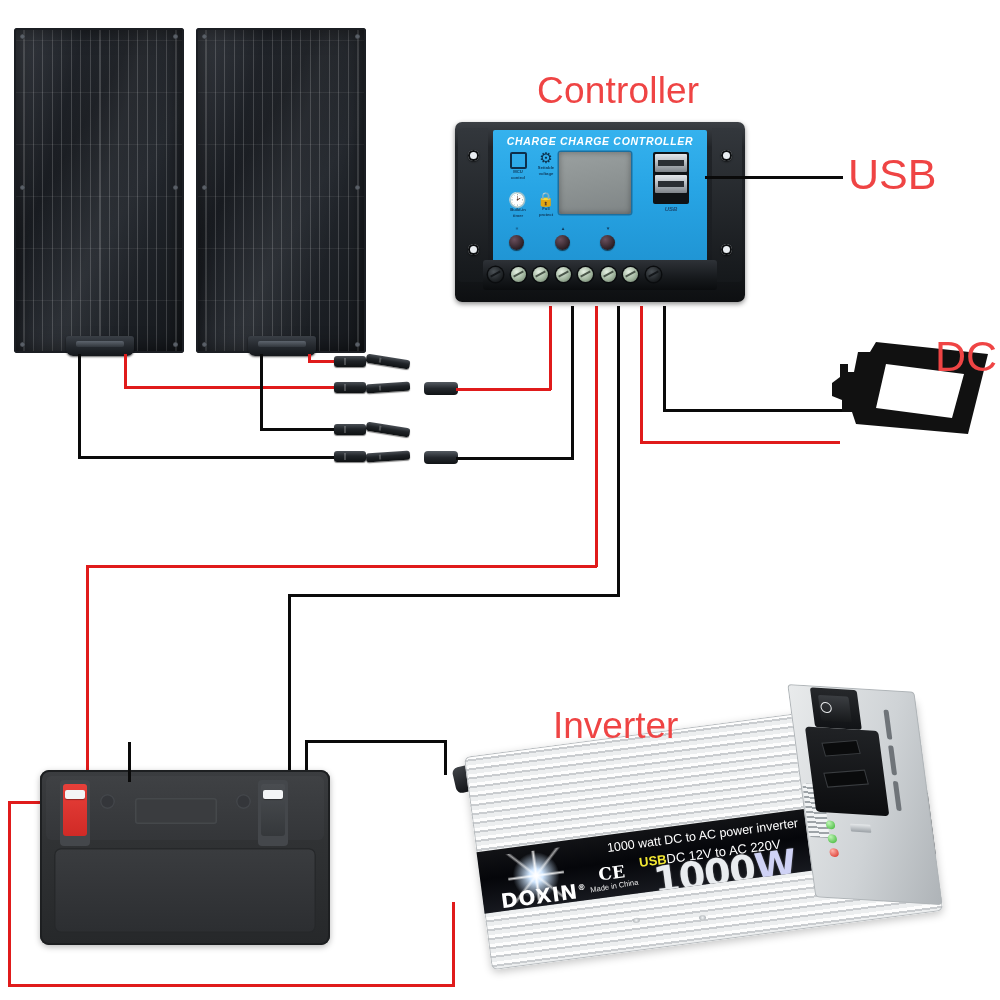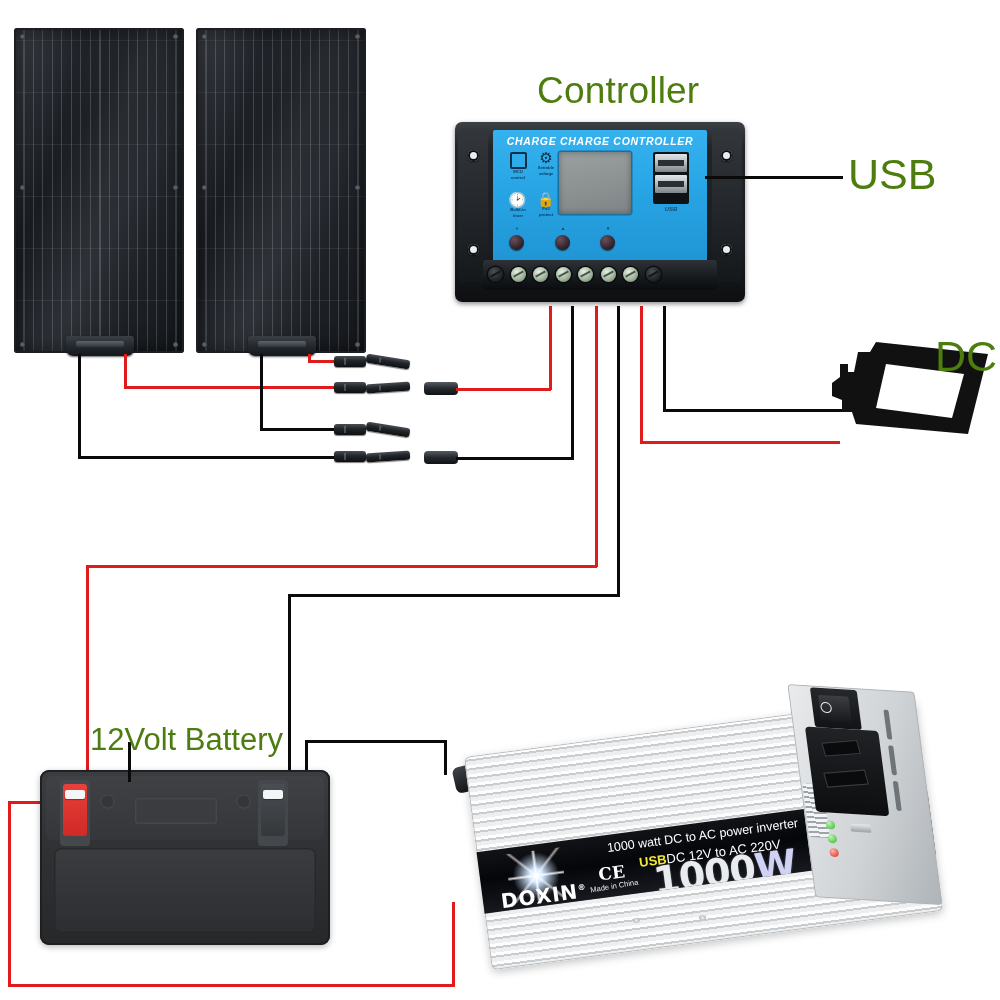--- a/index.html
+++ b/index.html
@@ -1,19 +1,19 @@
 <!DOCTYPE html>
 <html><head>
 <meta charset="utf-8">
 <style>
   html,body{margin:0;padding:0;background:#ffffff;}
   body{width:1000px;height:1000px;font-family:"Liberation Sans",sans-serif;overflow:hidden;}
   #stage{position:relative;width:1000px;height:1000px;background:#fff;}
 
-  .lbl{position:absolute;color:#4d7c0f;font-weight:400;white-space:nowrap;}
+  .lbl{position:absolute;color:#ef4444;font-weight:400;white-space:nowrap;}
   #label-controller{left:537px;top:70px;font-size:37px;letter-spacing:.2px;}
   #label-usb{left:848px;top:150px;font-size:43px;}
   #label-dc{left:935px;top:332px;font-size:43px;}
   #label-inverter{left:553px;top:705px;font-size:37px;}
   #label-battery{left:90px;top:722px;font-size:31px;}
 
   
   .w{position:absolute;background:#0a0a0a;}
   .w.red{background:#e01b1b;}
   .wv{width:3px;}
@@ -402,15 +402,15 @@
       </div>
     </div>
   </div>
 
   <div class="w wh" style="left:705px;top:176px;width:138px;"></div>
   <div class="w wv" style="left:128px;top:742px;height:40px;"></div>
 
   <div class="lbl" id="label-controller">Controller</div>
   <div class="lbl" id="label-usb">USB</div>
   <div class="lbl" id="label-dc">DC</div>
-  <div class="lbl" id="label-battery">12Volt Battery</div>
+  <div class="lbl" id="label-inverter">Inverter</div>
 
 </div>
 
 </body></html>

